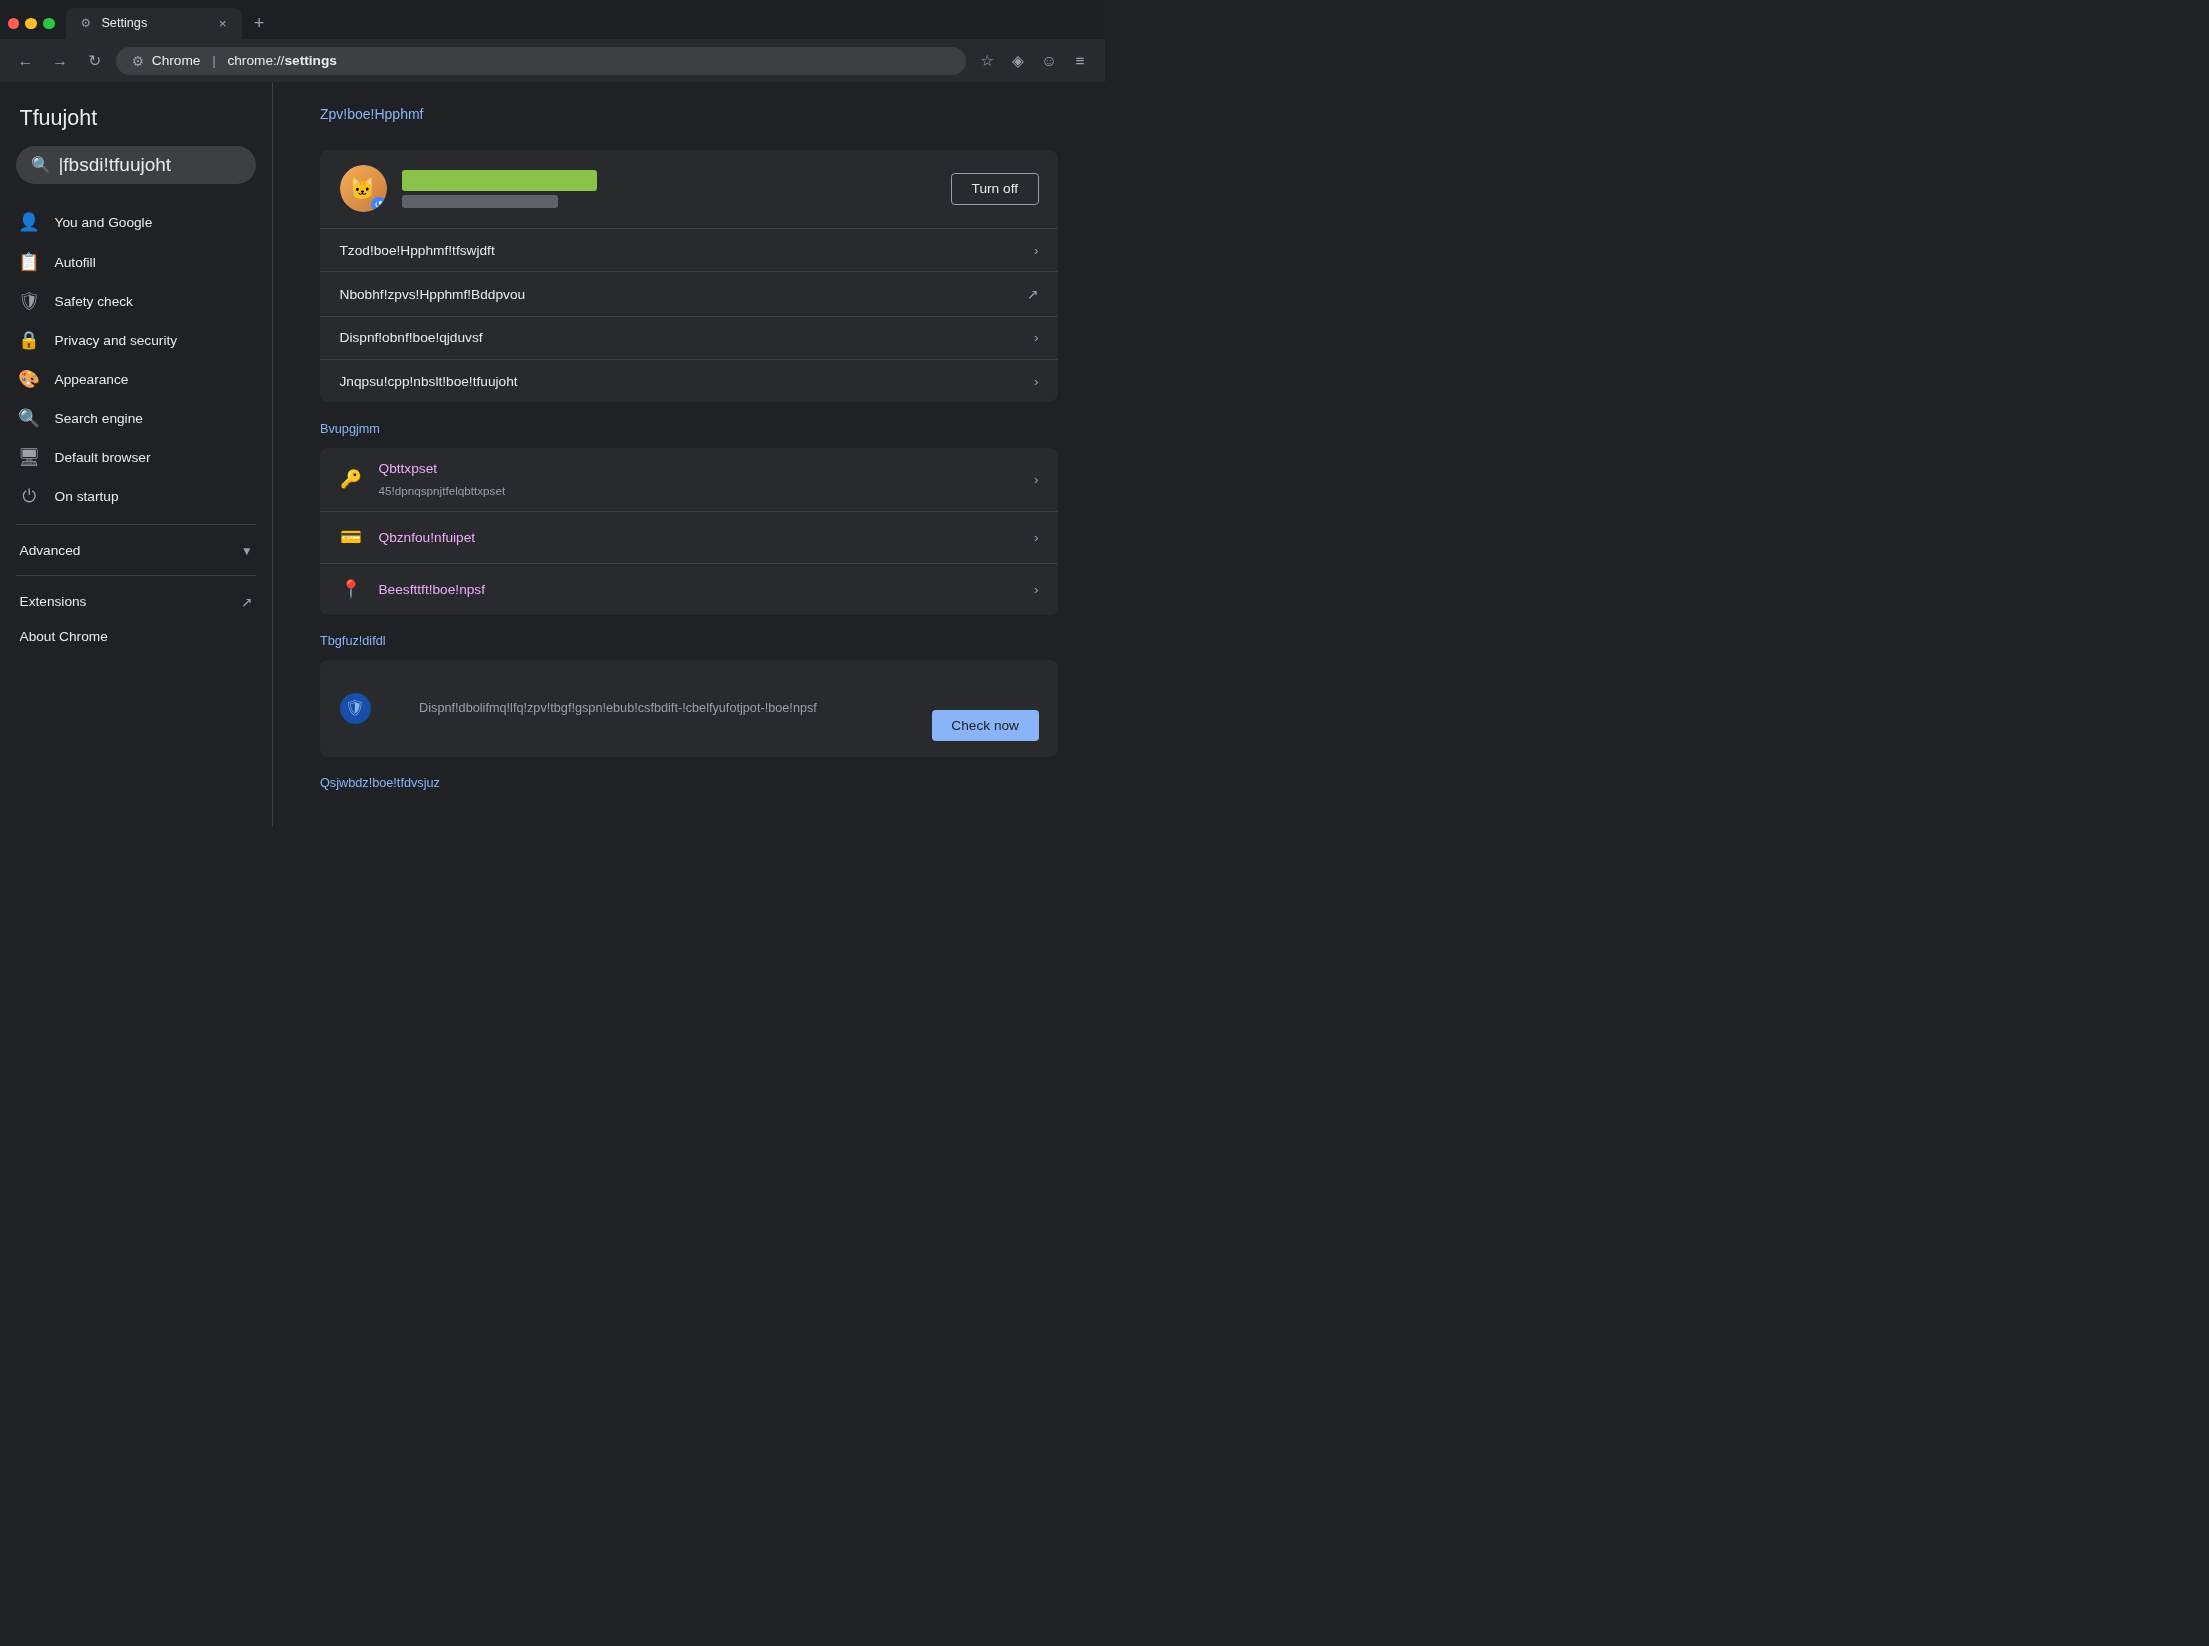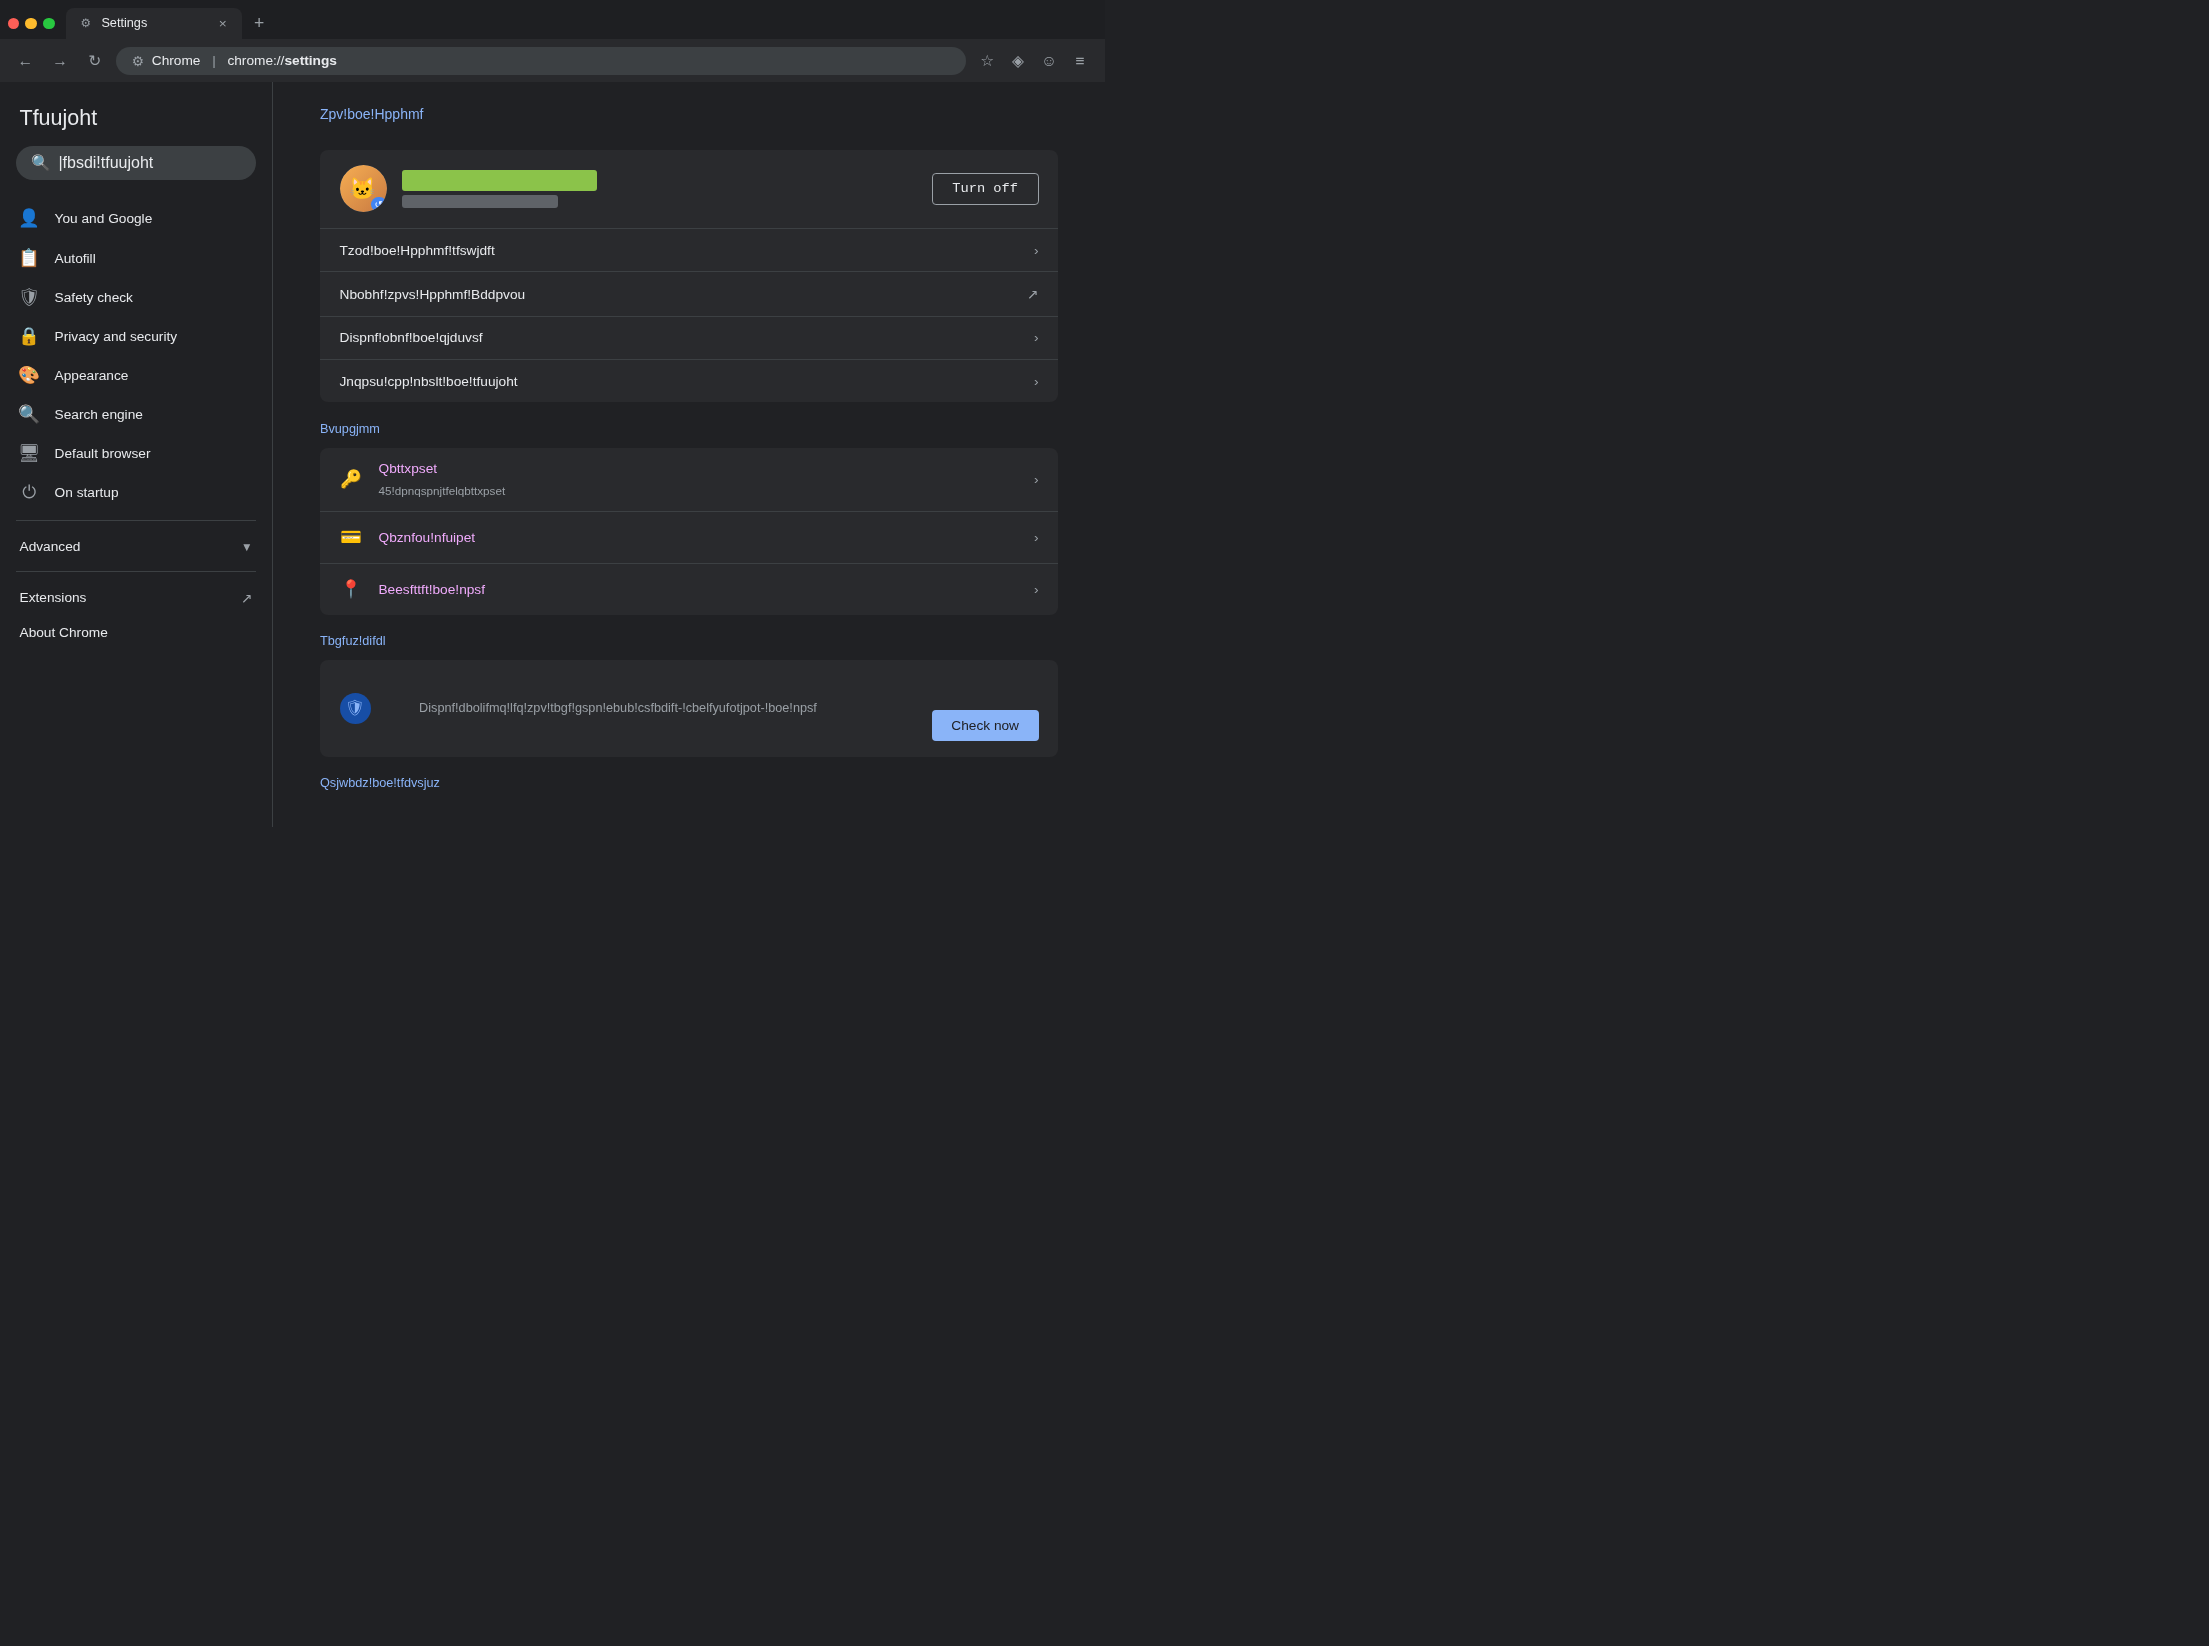--- a/index.html
+++ b/index.html
@@ -161,21 +161,21 @@
     }
     .search-box {
       display: flex;
       align-items: center;
       background: #3c4043;
       border-radius: 23.4px;
       padding: 7.8px 15.6px;
       gap: 7.8px;
     }
     .search-icon { color: #9aa0a6; font-size: 15.6px; }
-    .search-input-text { color: #e8eaed; font-size: 16px; }
+    .search-input-text { color: #e8eaed; font-size: 19px; }
     .sidebar-nav { padding: 3.9px 0; }
     .sidebar-item {
       display: flex;
       align-items: center;
       gap: 15.6px;
       padding: 9.8px 19.5px;
       cursor: pointer;
       border-radius: 0 23.4px 23.4px 0;
       margin-right: 15.6px;
       color: #e8eaed;
@@ -300,21 +300,20 @@
     }
     .turn-off-btn {
       background: transparent;
       border: 1px solid #9aa0a6;
       color: #e8eaed;
       padding: 7.8px 19.5px;
       border-radius: 3.9px;
       cursor: pointer;
       font-size: 13.7px;
       white-space: nowrap;
-      font-family: Liberation Mono, monospace;
     }
 
     
     .setting-row {
       display: flex;
       align-items: center;
       padding: 13.7px 19.5px;
       cursor: pointer;
       border-top: 1px solid #3c4043;
     }

